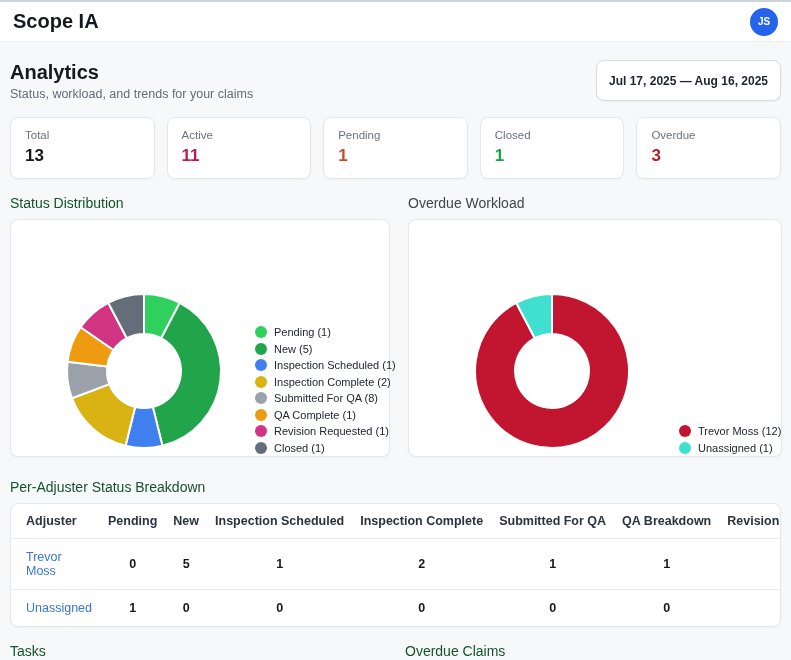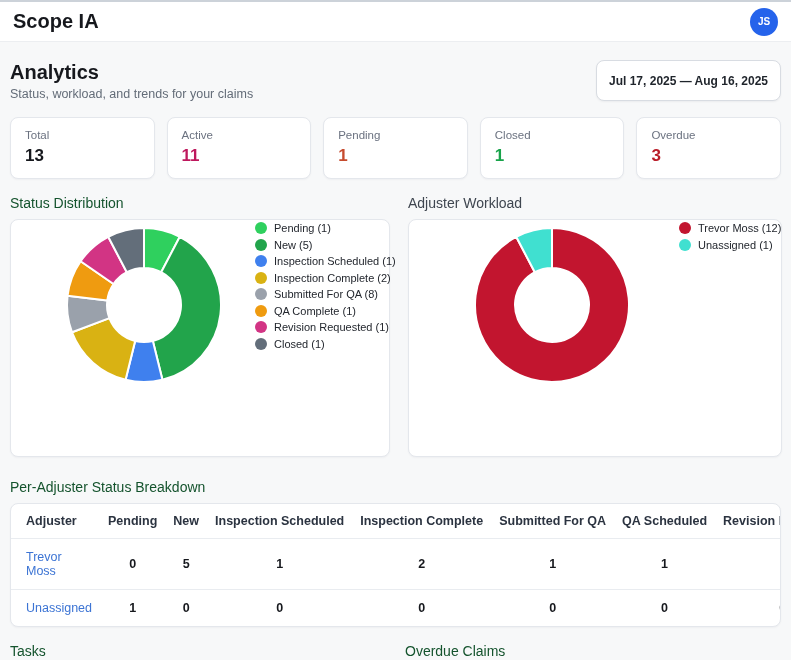--- a/index.html
+++ b/index.html
@@ -38,21 +38,21 @@
   .stat-label { font-size:11.5px; color:#6b7280; line-height:14px; margin-bottom:3px; }
   .stat-value { font-size:17px; font-weight:bold; line-height:21px; }
 
   .charts-row { display:grid; grid-template-columns:380px 1fr; gap:18px; margin-top:16px; }
   .section-title { font-size:14px; font-weight:normal; color:#14532d; margin-bottom:8px; }
   .section-title.light { font-weight:400; color:#3f4650; }
   .card {
     background:#fff; border:1px solid #e4e7ec; border-radius:8px;
     box-shadow:0 1px 2px rgba(16,24,40,.04);
   }
-  .chart-card { height:238px; display:flex; align-items:flex-start; }
+  .chart-card { height:238px; display:flex; align-items:flex-end; }
   .donut-wrap-left { margin-left:48px; }
   .donut-wrap-right { margin-left:58px; }
   .donut { display:block; }
   .legend { display:flex; flex-direction:column; justify-content:center; }
   .legend-left { margin-left:26px; }
   .legend-right { margin-left:42px; }
   .legend-item { display:flex; align-items:center; margin:2px 0; cursor:pointer; }
   .legend-dot { width:12px; height:12px; border-radius:50%; margin-right:7px; flex:0 0 12px; }
   .legend-label { font-size:11px; color:#23272e; line-height:12.5px; white-space:nowrap; }
 
@@ -166,21 +166,21 @@
             </div>
             <div class="legend-item">
               <span class="legend-dot" style="background-color: rgb(99, 110, 122);"></span>
               <span class="legend-label">Closed (1)</span>
             </div>
           </div>
       </div>
     </section>
 
     <section>
-      <div class="section-title light">Adjuster Workload</div>
+      <div class="section-title light">Overdue Workload</div>
       <div class="card chart-card">
         <div class="donut-wrap-right">
           <svg class="donut" width="170" height="170" viewBox="-85 -85 170 170">
               <path d="M 0.00 -77.00 A 77 77 0 1 1 -35.78 -68.18 L -17.19 -32.76 A 37 37 0 1 0 0.00 -37.00 Z" fill="#c2152f" stroke="#ffffff" stroke-width="2" stroke-linejoin="round"></path>
               <path d="M -35.78 -68.18 A 77 77 0 0 1 -0.00 -77.00 L -0.00 -37.00 A 37 37 0 0 0 -17.19 -32.76 Z" fill="#40e0d0" stroke="#ffffff" stroke-width="2" stroke-linejoin="round"></path>
             </svg>
         </div>
         <div class="legend legend-right">
             <div class="legend-item">
               <span class="legend-dot" style="background-color: rgb(194, 21, 47);"></span>
@@ -200,21 +200,21 @@
     <div class="card table-card">
       <table>
         <thead>
           <tr>
             <th class="col-first bw-adj">Adjuster</th>
             <th class="bw-pend">Pending</th>
             <th class="bw-new">New</th>
             <th class="bw-is">Inspection Scheduled</th>
             <th class="bw-ic">Inspection Complete</th>
             <th class="bw-sq">Submitted For QA</th>
-            <th class="bw-qc">QA Scheduled</th>
+            <th class="bw-qc">QA Breakdown</th>
             <th class="bw-rr">Revision Requested</th>
 
           </tr>
         </thead>
         <tbody>
           <tr>
             <td class="col-first"><a class="link">Trevor Moss</a></td>
             <td class="num">0</td>
             <td class="num">5</td>
             <td class="num">1</td>

